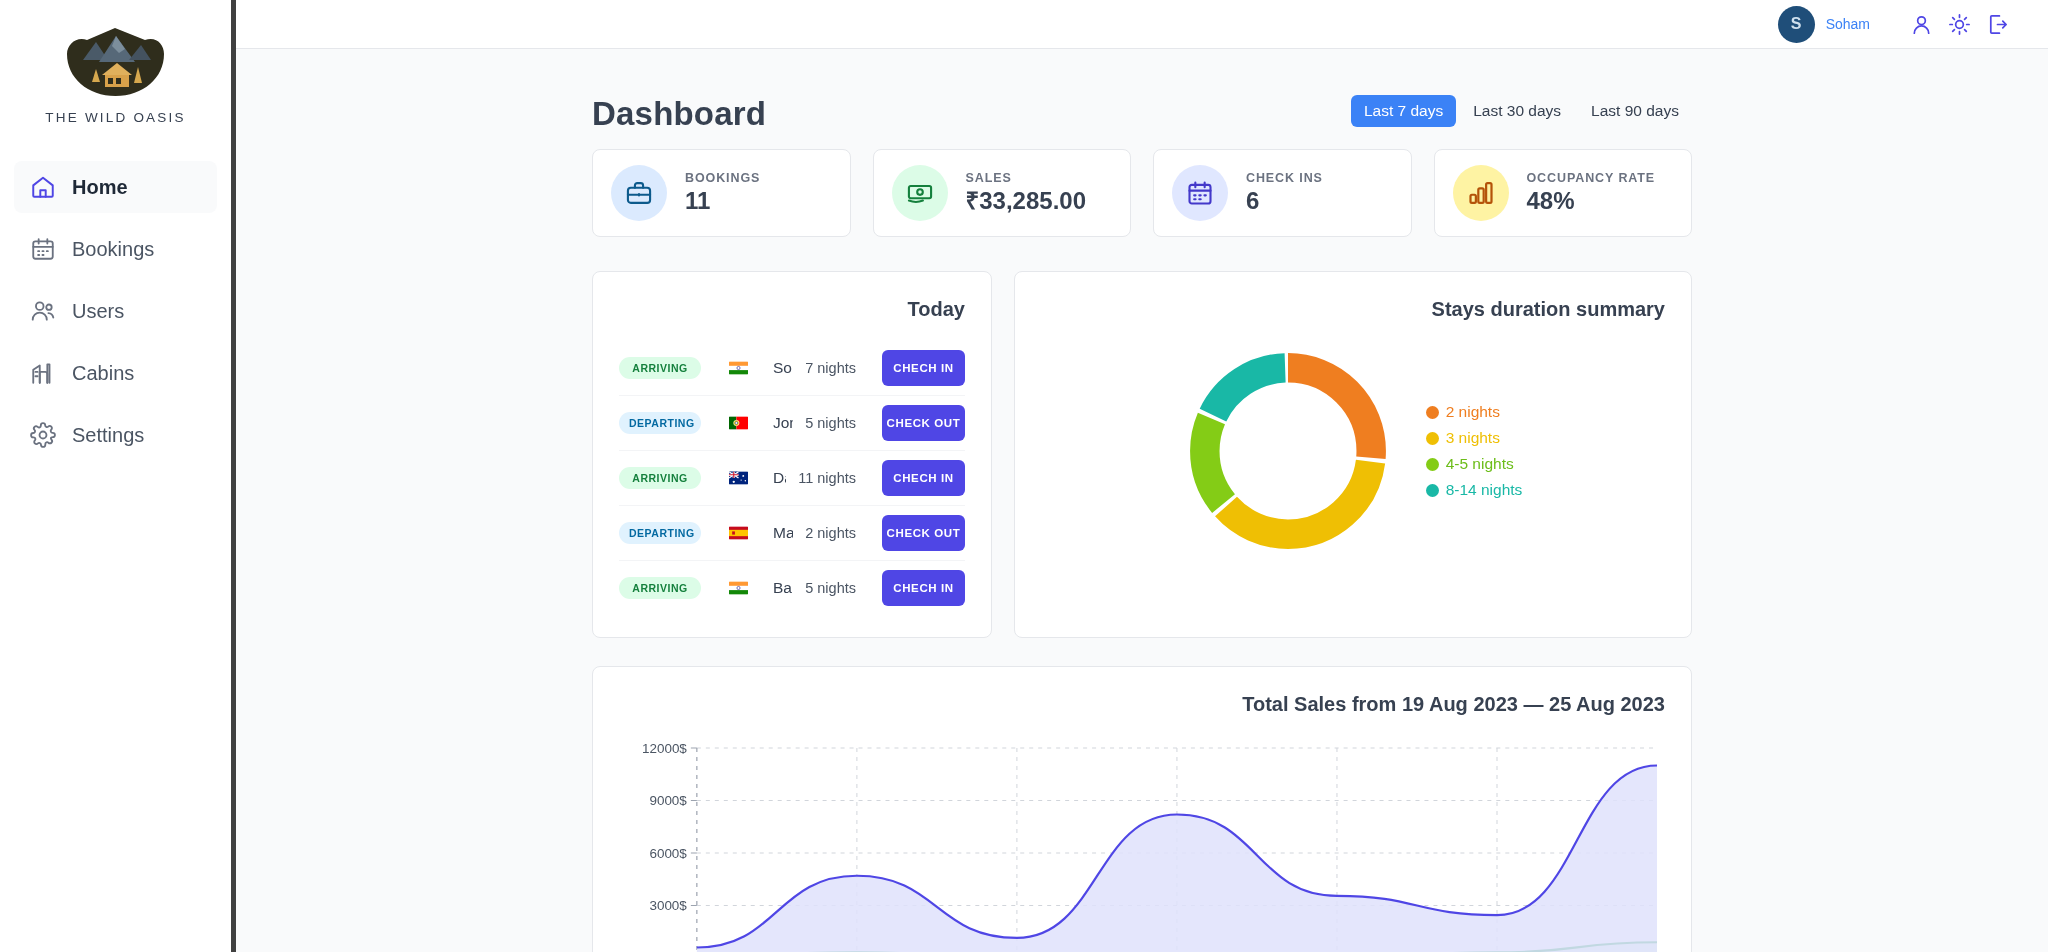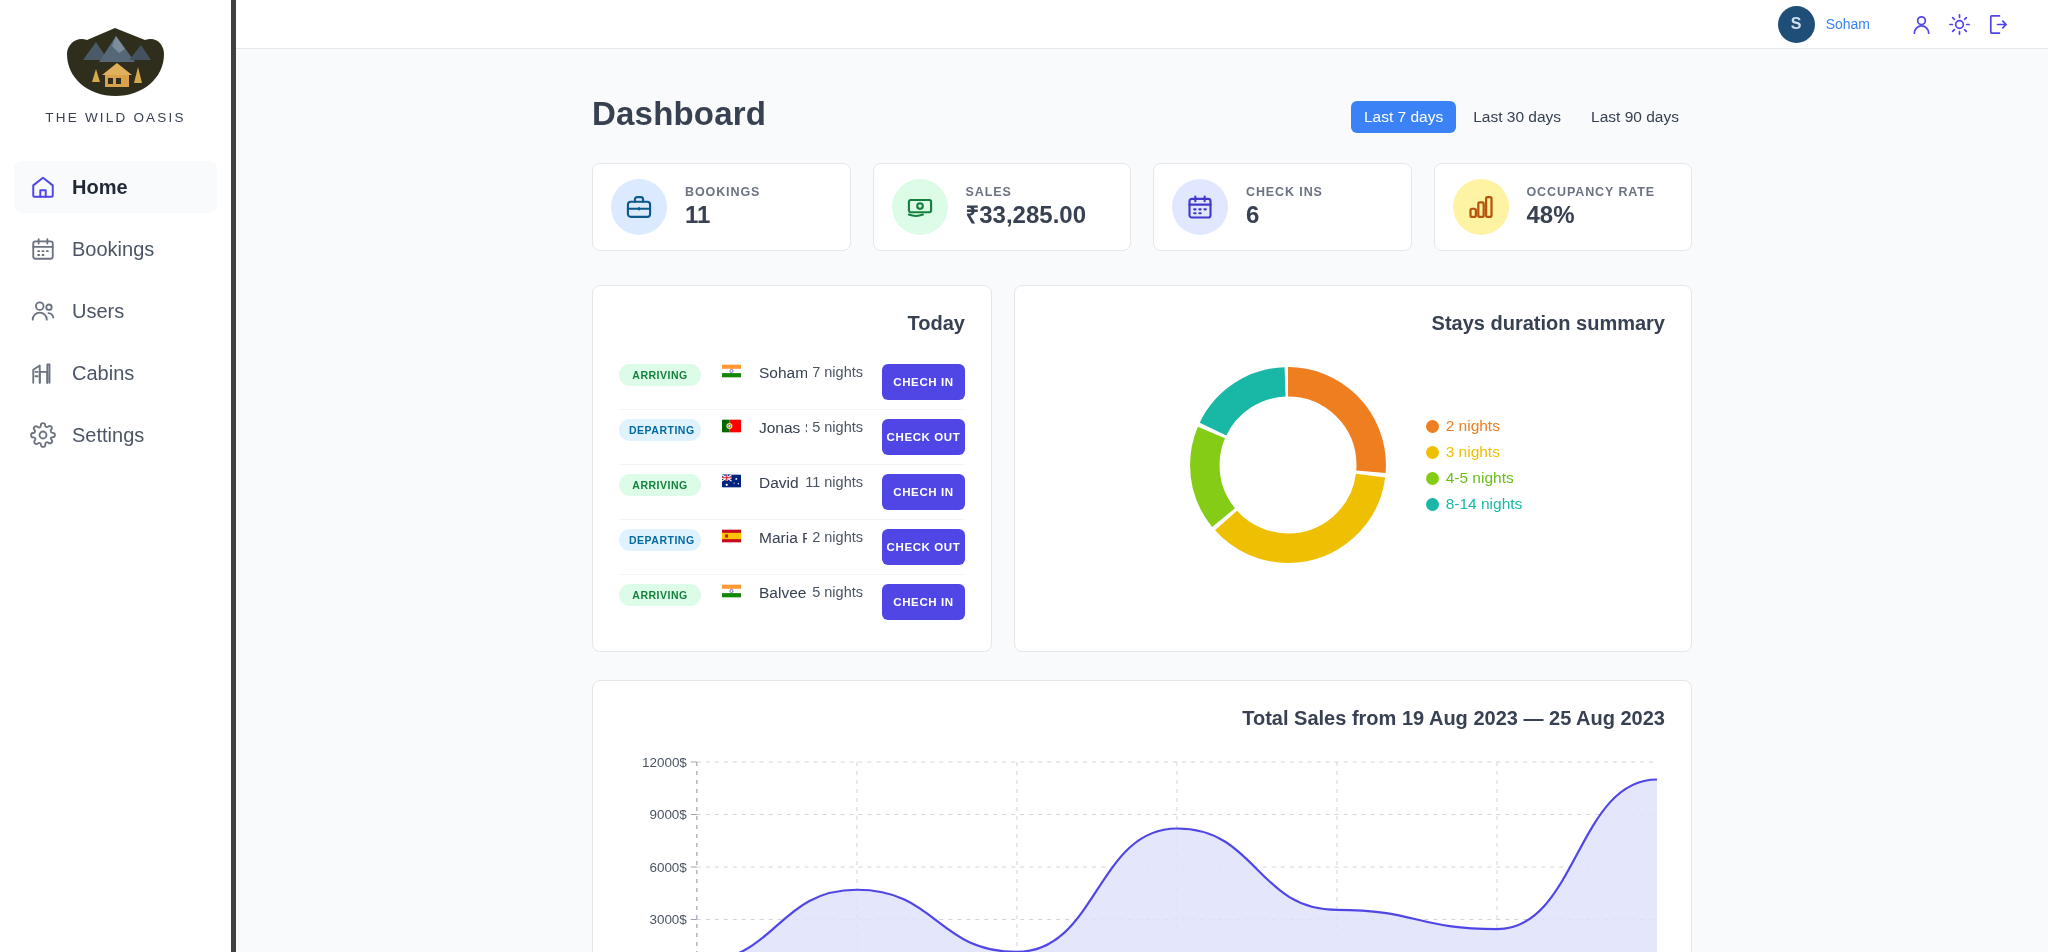--- a/index.html
+++ b/index.html
@@ -49,21 +49,21 @@
   .user-name { font-size: 14px; color: #3b82f6; font-weight: 500; }
   .icon-btn {
     width: 34px; height: 34px; display: flex; align-items: center; justify-content: center;
     color: #4f46e5; cursor: pointer; margin-left: 4px;
   }
   .icon-btn svg { width: 23px; height: 23px; display: block; }
 
   .content { flex: 1; padding: 46px 0 0 0; overflow: hidden; }
   .inner { width: 1100px; margin: 0 auto; }
 
-  .page-head { display: flex; align-items: flex-end; justify-content: space-between; margin-bottom: 30px; }
+  .page-head { display: flex; align-items: flex-start; justify-content: space-between; margin-bottom: 16px; }
   .page-title { font-size: 33px; font-weight: 600; color: #374151; letter-spacing: .2px; }
   .filters { display: flex; align-items: center; gap: 4px; }
   .filter-btn {
     font-size: 15.5px; padding: 7px 13px; border-radius: 6px; border: none;
     background: transparent; color: #374151; cursor: pointer; font-weight: 500;
     font-family: "Liberation Sans", sans-serif; white-space: nowrap;
   }
   .filter-btn.active { background: #3b82f6; color: #fff; }
 
   
@@ -86,21 +86,21 @@
 
   
   .mid { display: grid; grid-template-columns: 400px 1fr; gap: 22px; margin-bottom: 28px; }
   .card {
     background: #fff; border: 1px solid #e5e7eb; border-radius: 8px; padding: 26px 26px 22px;
   }
   .card-title { font-size: 20px; font-weight: 600; color: #374151; margin-bottom: 20px; text-align: right; }
 
   .today-list { display: flex; flex-direction: column; }
   .today-row {
-    display: flex; align-items: flex-start; gap: 5px;
+    display: flex; align-items: center; gap: 12px;
     padding: 9px 0; border-top: 1px solid #f3f4f6;
   }
   .today-row:first-child { border-top: none; }
   .pill {
     font-size: 10.5px; font-weight: 700; letter-spacing: .5px;
     padding: 5px 10px; border-radius: 100px; text-transform: uppercase;
     width: 82px; text-align: center; flex: 0 0 82px;
   }
   .pill.arriving { background: #dcfce7; color: #15803d; }
   .pill.departing { background: #e0f2fe; color: #0369a1; }

